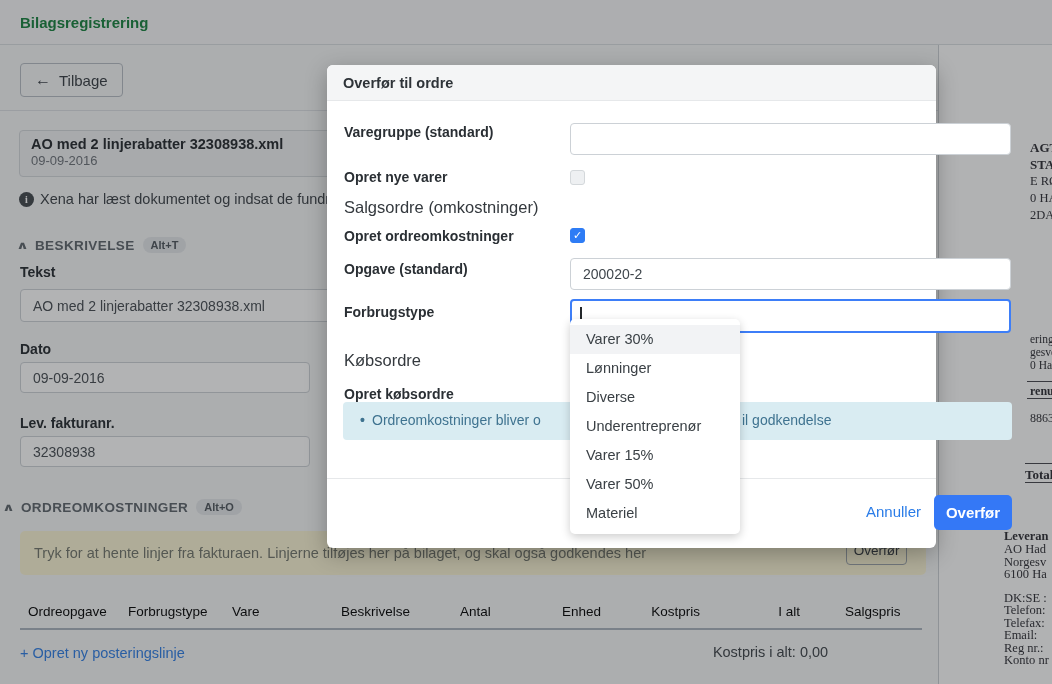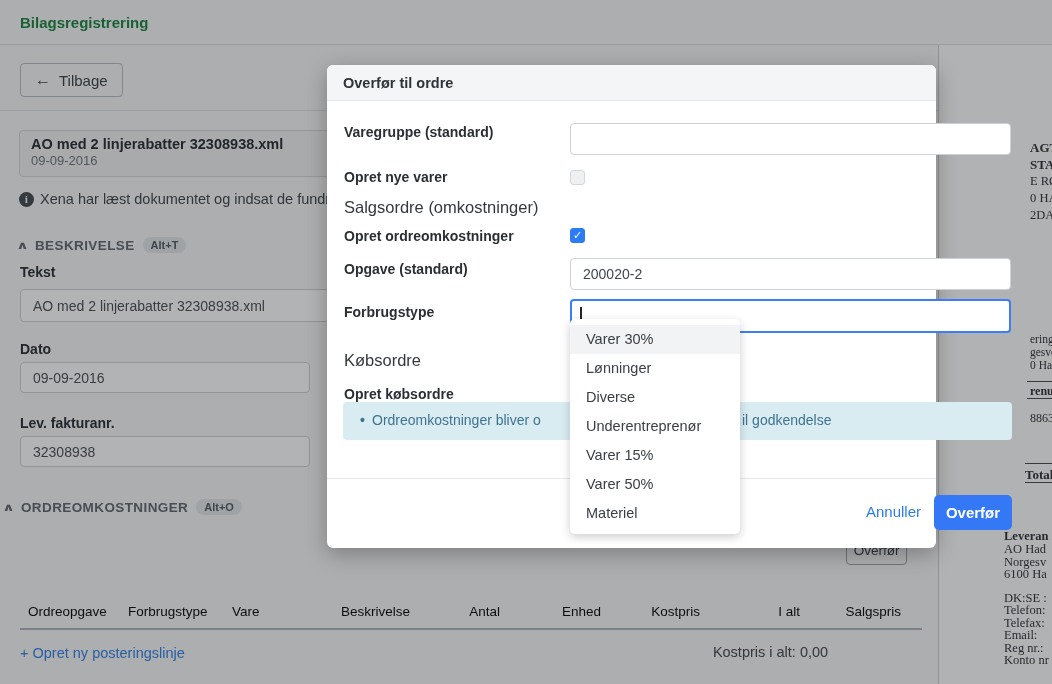--- a/index.html
+++ b/index.html
@@ -41,23 +41,23 @@
     white-space:nowrap; overflow:hidden; }
   .warn-alert { position:absolute; left:20px; top:531px; width:906px; height:44px;
     background:#fbf5d5; border-radius:5px; display:flex; align-items:center; padding-left:14px; }
   .warn-alert .wtext { font-size:14.5px; color:#70746a; }
   .warn-btn { position:absolute; left:846px; top:536px; width:61px; height:29px;
     border:1px solid #9aa1a8; border-radius:4px; background:transparent; font-size:13.5px;
     color:#343a40; display:flex; align-items:center; justify-content:center; cursor:pointer; }
   .grid-head { position:absolute; left:28px; top:604px; width:873px; display:flex;
     font-size:13.5px; font-weight:normal; color:#000000; }
   .grid-head .c1{width:100px;} .grid-head .c2{width:104px;} .grid-head .c3{width:109px;}
-  .grid-head .c4{width:119px;} .grid-head .c5{width:40px;text-align:right;}
+  .grid-head .c4{width:119px;} .grid-head .c5{width:40px;text-align:left;}
   .grid-head .c6{width:101px;text-align:right;} .grid-head .c7{width:99px;text-align:right;}
-  .grid-head .c8{width:100px;text-align:right;} .grid-head .c9{width:101px;text-align:right;padding-left:45px;}
+  .grid-head .c8{width:100px;text-align:right;} .grid-head .c9{width:101px;text-align:left;padding-left:45px;}
   .grid-border { position:absolute; left:20px; top:628px; width:902px; height:2px; background:#aab3bd; }
   .add-line-link { position:absolute; left:20px; top:645px; font-size:14.5px; color:#2d7de5; cursor:pointer; }
   .cost-total { position:absolute; left:640px; top:644px; width:261px; text-align:center;
     font-size:14.5px; color:#3c4247; }
   
   .doc-panel { position:absolute; left:938px; top:45px; width:114px; height:639px;
     background:#fdfdfd; border-left:1px solid #c9ced3; overflow:hidden;
     font-family:"Liberation Serif","DejaVu Serif",serif; color:#2c2c33; }
   .doc-panel span { position:absolute; white-space:nowrap; }
   .doc-line { position:absolute; height:1px; background:#44444c; }
@@ -149,20 +149,23 @@
   <div class="ro-input" style="left:20px; top:436px; width:290px; height:31px;">
     <span>32308938</span>
   </div>
 
   <div class="sec-head" style="left:4px; top:499px;">
     <span class="chevron-up-icon"></span>
     <span class="stitle">ORDREOMKOSTNINGER</span>
     <span class="kbd-badge">Alt+O</span>
   </div>
 
+  <div class="warn-alert">
+    <span class="wtext">Tryk for at hente linjer fra fakturaen. Linjerne tilføjes her på bilaget, og skal også godkendes her</span>
+  </div>
   <button class="warn-btn">Overfør</button>
 
   <div class="grid-head">
     <div class="c1">Ordreopgave</div>
     <div class="c2">Forbrugstype</div>
     <div class="c3">Vare</div>
     <div class="c4">Beskrivelse</div>
     <div class="c5">Antal</div>
     <div class="c6">Enhed</div>
     <div class="c7">Kostpris</div>

